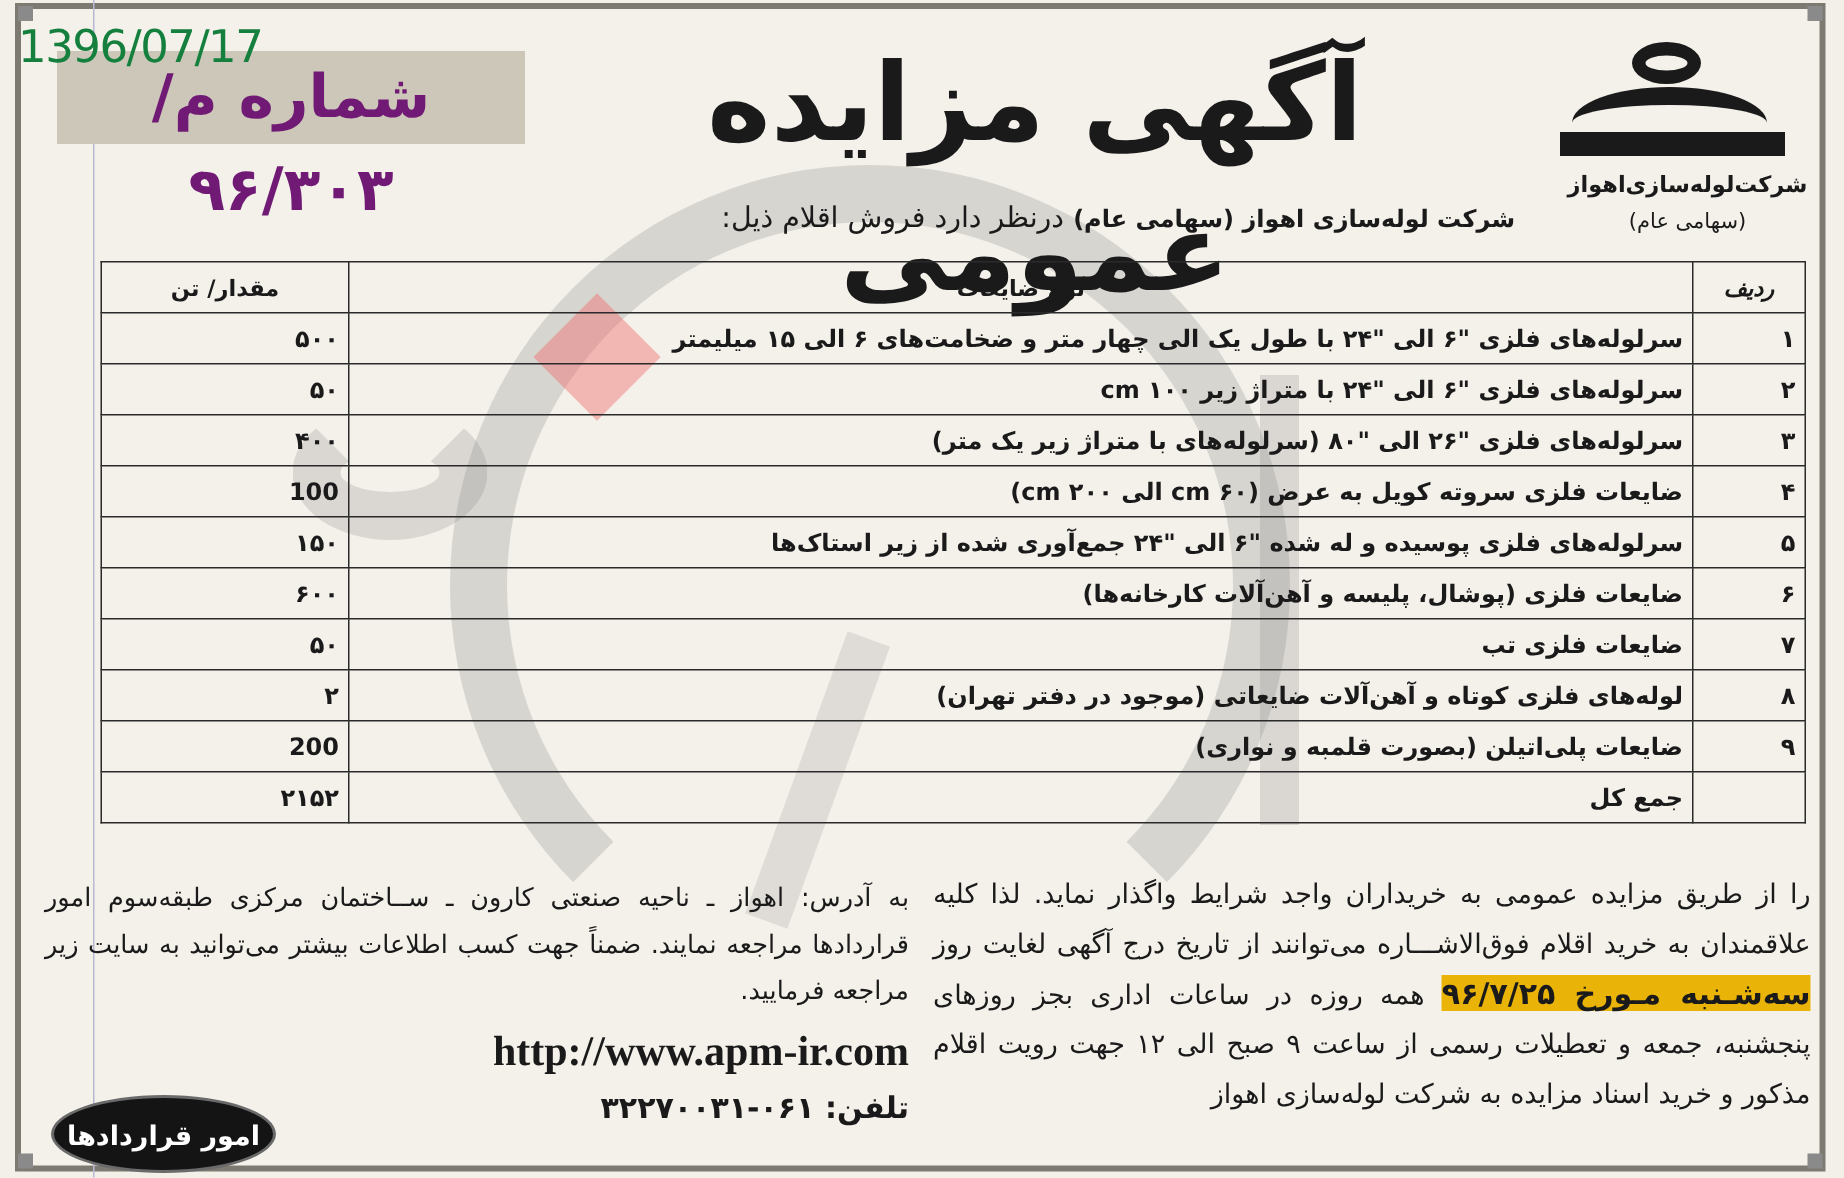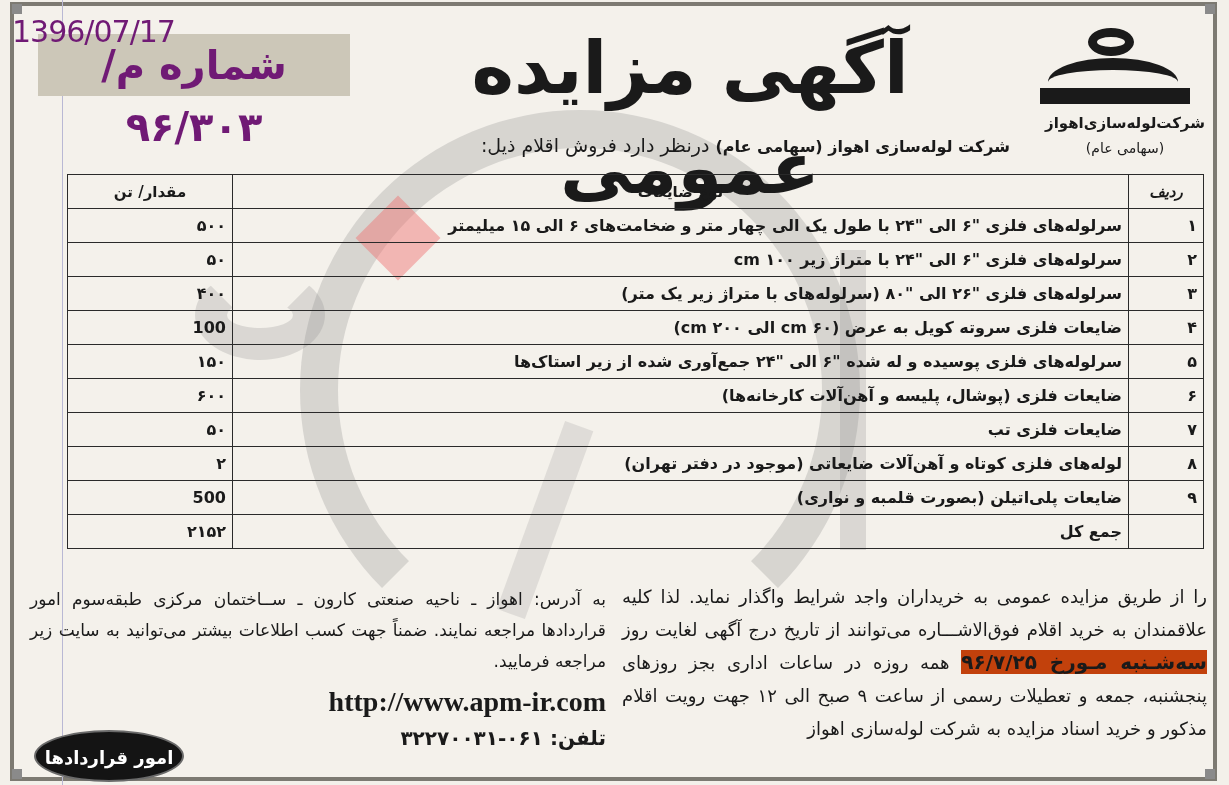--- a/index.html
+++ b/index.html
@@ -9,21 +9,21 @@
   }
   .frame {
     position:absolute; left:10px; top:2px; width:1207px; height:779px;
     border:4px solid #7d7a72; box-sizing:border-box;
     background:#f4f1eb;
   }
   .inner-line {
     position:absolute; left:62px; top:0; bottom:0; width:1px; background:#b9b8d4;
   }
   .stamp {
-    position:absolute; left:12px; top:14px; font-size:30px; color:#701a75;
+    position:absolute; left:12px; top:14px; font-size:30px; color:#15803d;
     font-family:"DejaVu Sans", sans-serif; z-index:20; letter-spacing:-1px;text-align:right;
   }
   .number-box {
     position:absolute; left:38px; top:34px; width:312px; height:62px;
     background:#ccc7b8; direction:rtl; text-align:center;
     font-size:40px; font-weight:bold; line-height:62px; color:#701a75;
     font-family:"DejaVu Sans", sans-serif;
   }
   .title {
     position:absolute; left:380px; top:18px; width:620px; direction:rtl;
@@ -48,21 +48,21 @@
   table.items th, table.items td {
     border:1.5px solid #2a2a2a; height:33px; padding:0 6px; 
   }
   table.items th { font-weight:bold; font-size:15px; }
   .col-idx { width:62px;font-style:italic; }
   .col-qty { width:152px; }
   .para-right {
     position:absolute; left:622px; top:580px; width:585px; direction:rtl; text-align:justify;
     font-size:18px; line-height:33px;
   }
-  .para-right b { font-weight:bold; font-size:20px; background:#c2410c; }
+  .para-right b { font-weight:bold; font-size:20px; background:#eab308; }
   .para-left {
     position:absolute; left:30px; top:584px; width:576px; direction:rtl; text-align:justify;
     font-size:17px; line-height:31px;
   }
   .url {
     position:absolute; left:310px; top:686px; width:296px; text-align:right;
     font-family:"Liberation Serif", serif; font-weight:bold; font-size:28px;
   }
   .phone {
     position:absolute; left:310px; top:726px; width:296px; direction:rtl; text-align:right;
@@ -160,21 +160,21 @@
         <td>۵۰</td>
       </tr>
     <tr>
         <td>۸</td>
         <td>لوله‌های فلزی کوتاه و آهن‌آلات ضایعاتی (موجود در دفتر تهران)</td>
         <td>۲</td>
       </tr>
     <tr>
         <td>۹</td>
         <td>ضایعات پلی‌اتیلن (بصورت قلمبه و نواری)</td>
-        <td>500</td>
+        <td>200</td>
       </tr>
     <tr>
       <td></td>
       <td>جمع کل</td>
       <td>۲۱۵۲</td>
     </tr>
   </tbody>
 </table>
 
 <div class="para-right">

